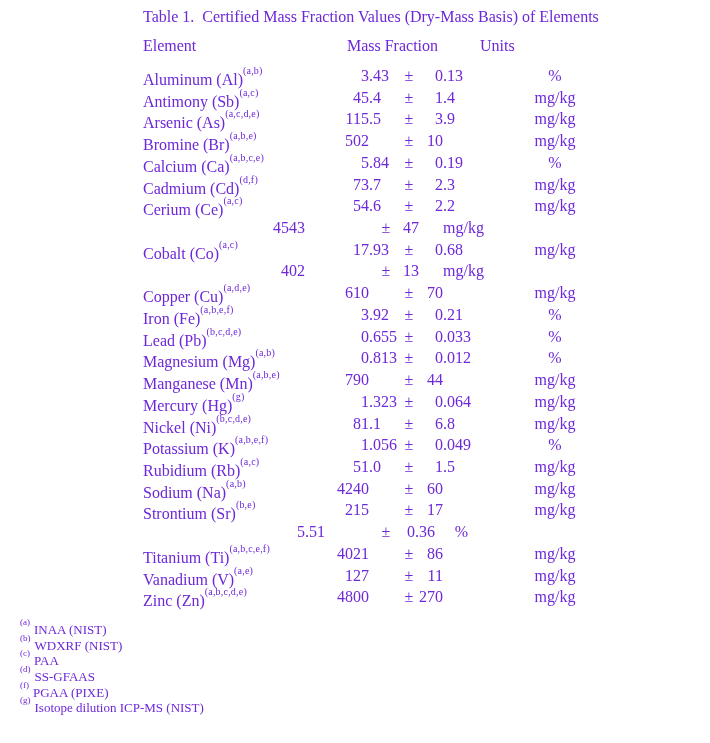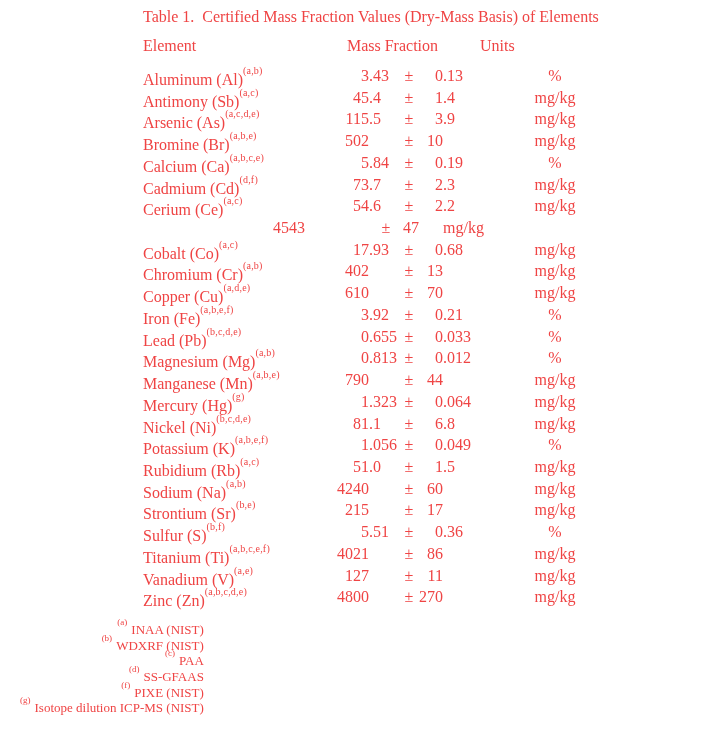--- a/index.html
+++ b/index.html
@@ -1,21 +1,21 @@
 <!DOCTYPE html>
 <html><head>
 <meta charset="utf-8">
 <style>
   html, body { margin: 0; padding: 0; background: #ffffff; }
   .page {
     position: relative;
     width: 710px;
     height: 743px;
     background: #ffffff;
-    color: #ef4444;
+    color: #6d28d9;
     font-family: "Liberation Serif", "DejaVu Serif", serif;
     overflow: hidden;
   }
   .title {
     position: absolute;
     left: 143px;
     top: 8px;
     font-size: 16px;
     white-space: pre;
   }
@@ -43,21 +43,20 @@
   .c-vdec { text-align: left; white-space: nowrap; }
   .c-pm  { text-align: center; }
   .c-uint { text-align: right; white-space: nowrap; }
   .c-udec { text-align: left; white-space: nowrap; }
   .c-units { text-align: center; }
   .footnotes {
     position: absolute;
     left: 20px;
     top: 619px;
     font-size: 13px;
-    text-align: right;
   }
   .fn { height: 15.7px; line-height: 15.7px; white-space: nowrap; }
   .fn-marker {
     font-size: 9px;
     position: relative;
     top: -4px;
     margin-right: 4px;
   }
 </style>
 </head>
@@ -157,21 +156,20 @@
     <span class="c-el"><span>Cobalt (Co)</span><sup>(a,c)</sup></span>
     <span class="c-vint">17</span>
     <span class="c-vdec">.93</span>
     <span class="c-pm">±</span>
     <span class="c-uint">0</span>
     <span class="c-udec">.68</span>
     <span class="c-units">mg/kg</span>
   </div>
 
   <div class="row">
-    <span class="c-el"><span>Chromium (Cr)</span><sup>(a,b)</sup></span>
     <span class="c-vint">402</span>
     <span class="c-vdec"></span>
     <span class="c-pm">±</span>
     <span class="c-uint">13</span>
     <span class="c-udec"></span>
     <span class="c-units">mg/kg</span>
   </div>
 
   <div class="row">
     <span class="c-el"><span>Copper (Cu)</span><sup>(a,d,e)</sup></span>
@@ -277,21 +275,20 @@
     <span class="c-el"><span>Strontium (Sr)</span><sup>(b,e)</sup></span>
     <span class="c-vint">215</span>
     <span class="c-vdec"></span>
     <span class="c-pm">±</span>
     <span class="c-uint">17</span>
     <span class="c-udec"></span>
     <span class="c-units">mg/kg</span>
   </div>
 
   <div class="row">
-    <span class="c-el"><span>Sulfur (S)</span><sup>(b,f)</sup></span>
     <span class="c-vint">5</span>
     <span class="c-vdec">.51</span>
     <span class="c-pm">±</span>
     <span class="c-uint">0</span>
     <span class="c-udec">.36</span>
     <span class="c-units">%</span>
   </div>
 
   <div class="row">
     <span class="c-el"><span>Titanium (Ti)</span><sup>(a,b,c,e,f)</sup></span>
@@ -336,21 +333,21 @@
   <div class="fn">
     <sup class="fn-marker">(c)</sup><span>PAA</span>
   </div>
 
   <div class="fn">
     <sup class="fn-marker">(d)</sup><span>SS-GFAAS</span>
   </div>
 
 
   <div class="fn">
-    <sup class="fn-marker">(f)</sup><span>PIXE (NIST)</span>
+    <sup class="fn-marker">(f)</sup><span>PGAA (PIXE)</span>
   </div>
 
   <div class="fn">
     <sup class="fn-marker">(g)</sup><span>Isotope dilution ICP-MS (NIST)</span>
   </div>
 </div>
 
 </div>
 
 </body></html>

